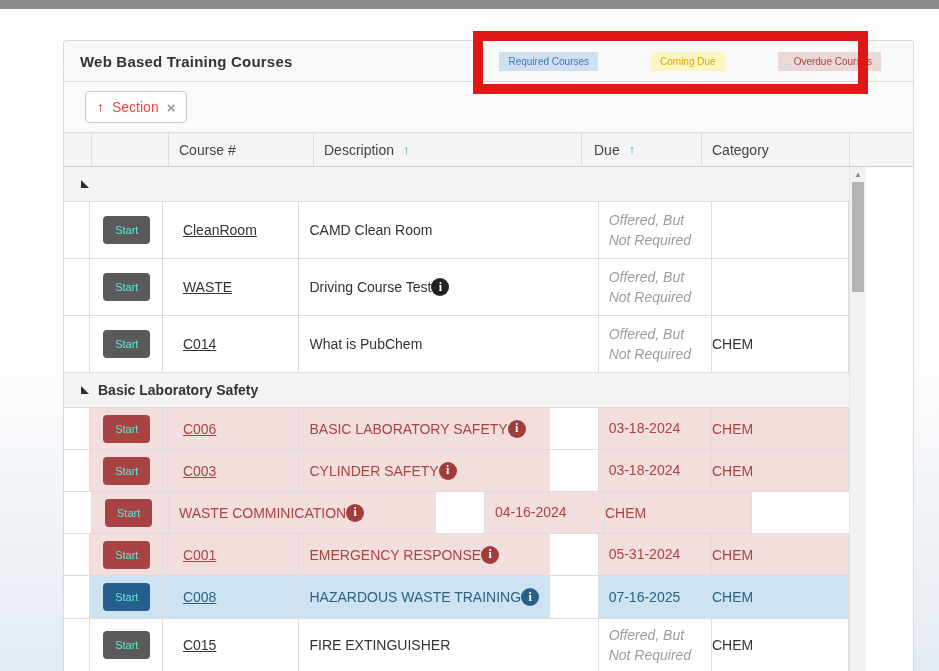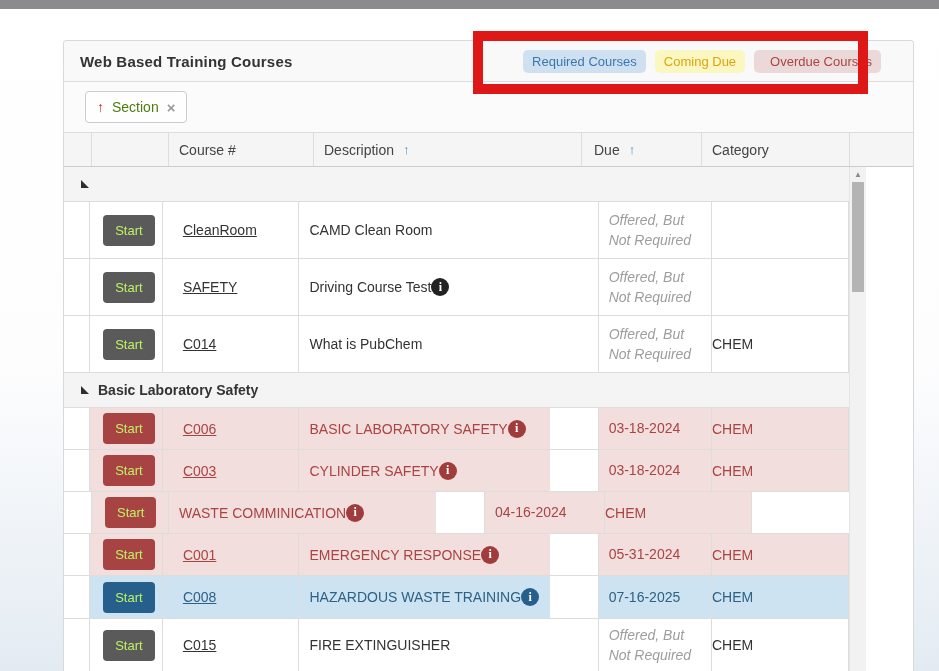--- a/index.html
+++ b/index.html
@@ -16,38 +16,38 @@
     border-radius:4px 4px 0 0;box-sizing:border-box;
   }
 
   
   .panel-header{
     height:41px;background:#f9f9f9;border-bottom:1px solid #ddd;
     display:flex;align-items:center;padding:0 16px;border-radius:4px 4px 0 0;box-sizing:border-box;
   }
   .panel-title{font-size:15px;font-weight:bold;color:#333;letter-spacing:.2px;}
   .legend{margin-left:auto;display:flex;gap:9px;margin-right:16px;}
-  .pill{font-size:13px;padding:4px 9px;border-radius:5px;white-space:nowrap;}
+  .pill{font-size:10px;padding:4px 9px;border-radius:0;white-space:nowrap;margin-left:44px;}
   .pill-required{background:#cfe1f0;color:#3a77b2;}
   .pill-coming{background:#fbf7c0;color:#dda412;}
   .pill-overdue{background:#ebd9d9;color:#a94442;padding-left:16px;}
 
   
   .annotation{
     position:absolute;left:473px;top:31px;width:395px;height:63px;
     border:10px solid #de1717;box-sizing:border-box;z-index:10;pointer-events:none;
   }
 
   
   .toolbar{height:51px;background:#fbfbfb;border-bottom:1px solid #ddd;
     display:flex;align-items:center;padding-left:21px;box-sizing:border-box;}
   .chip{display:inline-flex;align-items:center;gap:8px;border:1px solid #ccc;border-radius:4px;
     background:#fefefe;padding:7px 11px;font-size:14px;cursor:pointer;}
   .chip .sort{color:#c0302c;font-weight:bold;}
-  .chip .lbl{color:#4d7c0f;}
+  .chip .lbl{color:#ef4444;}
   .chip .close{color:#9a9a9a;font-size:15px;font-weight:bold;line-height:1;cursor:pointer;}
 
   
   .grid-header{display:flex;height:34px;background:#f5f5f5;border-bottom:1px solid #ccc;box-sizing:border-box;text-align:right;}
   .hcell{display:flex;align-items:center;padding:0 10px;font-size:14px;color:#444;
     border-left:1px solid #ddd;box-sizing:border-box;}
   .hcell:first-child{border-left:none;}
   .h-indent{width:27px;padding:0;}
   .h-btn{width:77px;}
   .h-course{width:145px;}
@@ -65,22 +65,22 @@
   .indent{width:27px;border-left:none;background:#fff;}
   .c-btn{width:77px;padding-left:13px;}
   .c-course{width:145px;padding-left:20px;text-decoration:underline;}
   .c-desc{width:268px;padding:0 9px 0 10px;justify-content:flex-start;}
   .c-due{width:120px;padding:0 10px;line-height:1.45;margin-left:48px;}
   .c-cat{width:148px;border-right:1px solid #ddd;}
   .h57{height:57px;} .h42{height:42px;} .h43{height:43px;} .h53{height:53px;}
 
   .muted{font-style:italic;color:#9d9d9d;}
 
-  .start{border:none;border-radius:4px;background:#5a5a5a;color:#bef264;
-    font-size:13px;padding:8px 12px;cursor:pointer;font-family:"Liberation Sans",sans-serif;}
+  .start{border:none;border-radius:4px;background:#5a5a5a;color:#5eead4;
+    font-size:11px;padding:8px 12px;cursor:pointer;font-family:"Liberation Sans",sans-serif;}
 
   .info{width:18px;height:18px;min-width:18px;border-radius:50%;background:#222;
     color:#fff;display:flex;align-items:center;justify-content:center;
     font-size:12px;font-weight:bold;font-family:"Liberation Serif",serif;cursor:pointer;}
 
   
   .group-row{height:35px;background:#f4f4f4;border-bottom:1px solid #ddd;
     display:flex;align-items:center;padding-left:17px;gap:9px;box-sizing:border-box;}
   .tri{width:0;height:0;border-right:8px solid transparent;border-bottom:8px solid #2e2e2e;cursor:pointer;}
   .group-label{font-size:14px;font-weight:bold;color:#333;}
@@ -168,21 +168,21 @@
         </div>
         <div class="cell c-due muted">Offered, But Not Required</div>
         <div class="cell c-cat"></div>
       </div>
 
       <div class="row h57">
         <div class="cell indent"></div>
         <div class="cell c-btn">
           <button class="start">Start</button>
         </div>
-        <div class="cell c-course">SAFETY</div>
+        <div class="cell c-course">WASTE</div>
         <div class="cell c-desc">
           <span>Driving Course Test</span>
           <span class="info" style="background:#222;">i</span>
         </div>
         <div class="cell c-due muted">Offered, But Not Required</div>
         <div class="cell c-cat"></div>
       </div>
 
       <div class="row h57">
         <div class="cell indent"></div>

